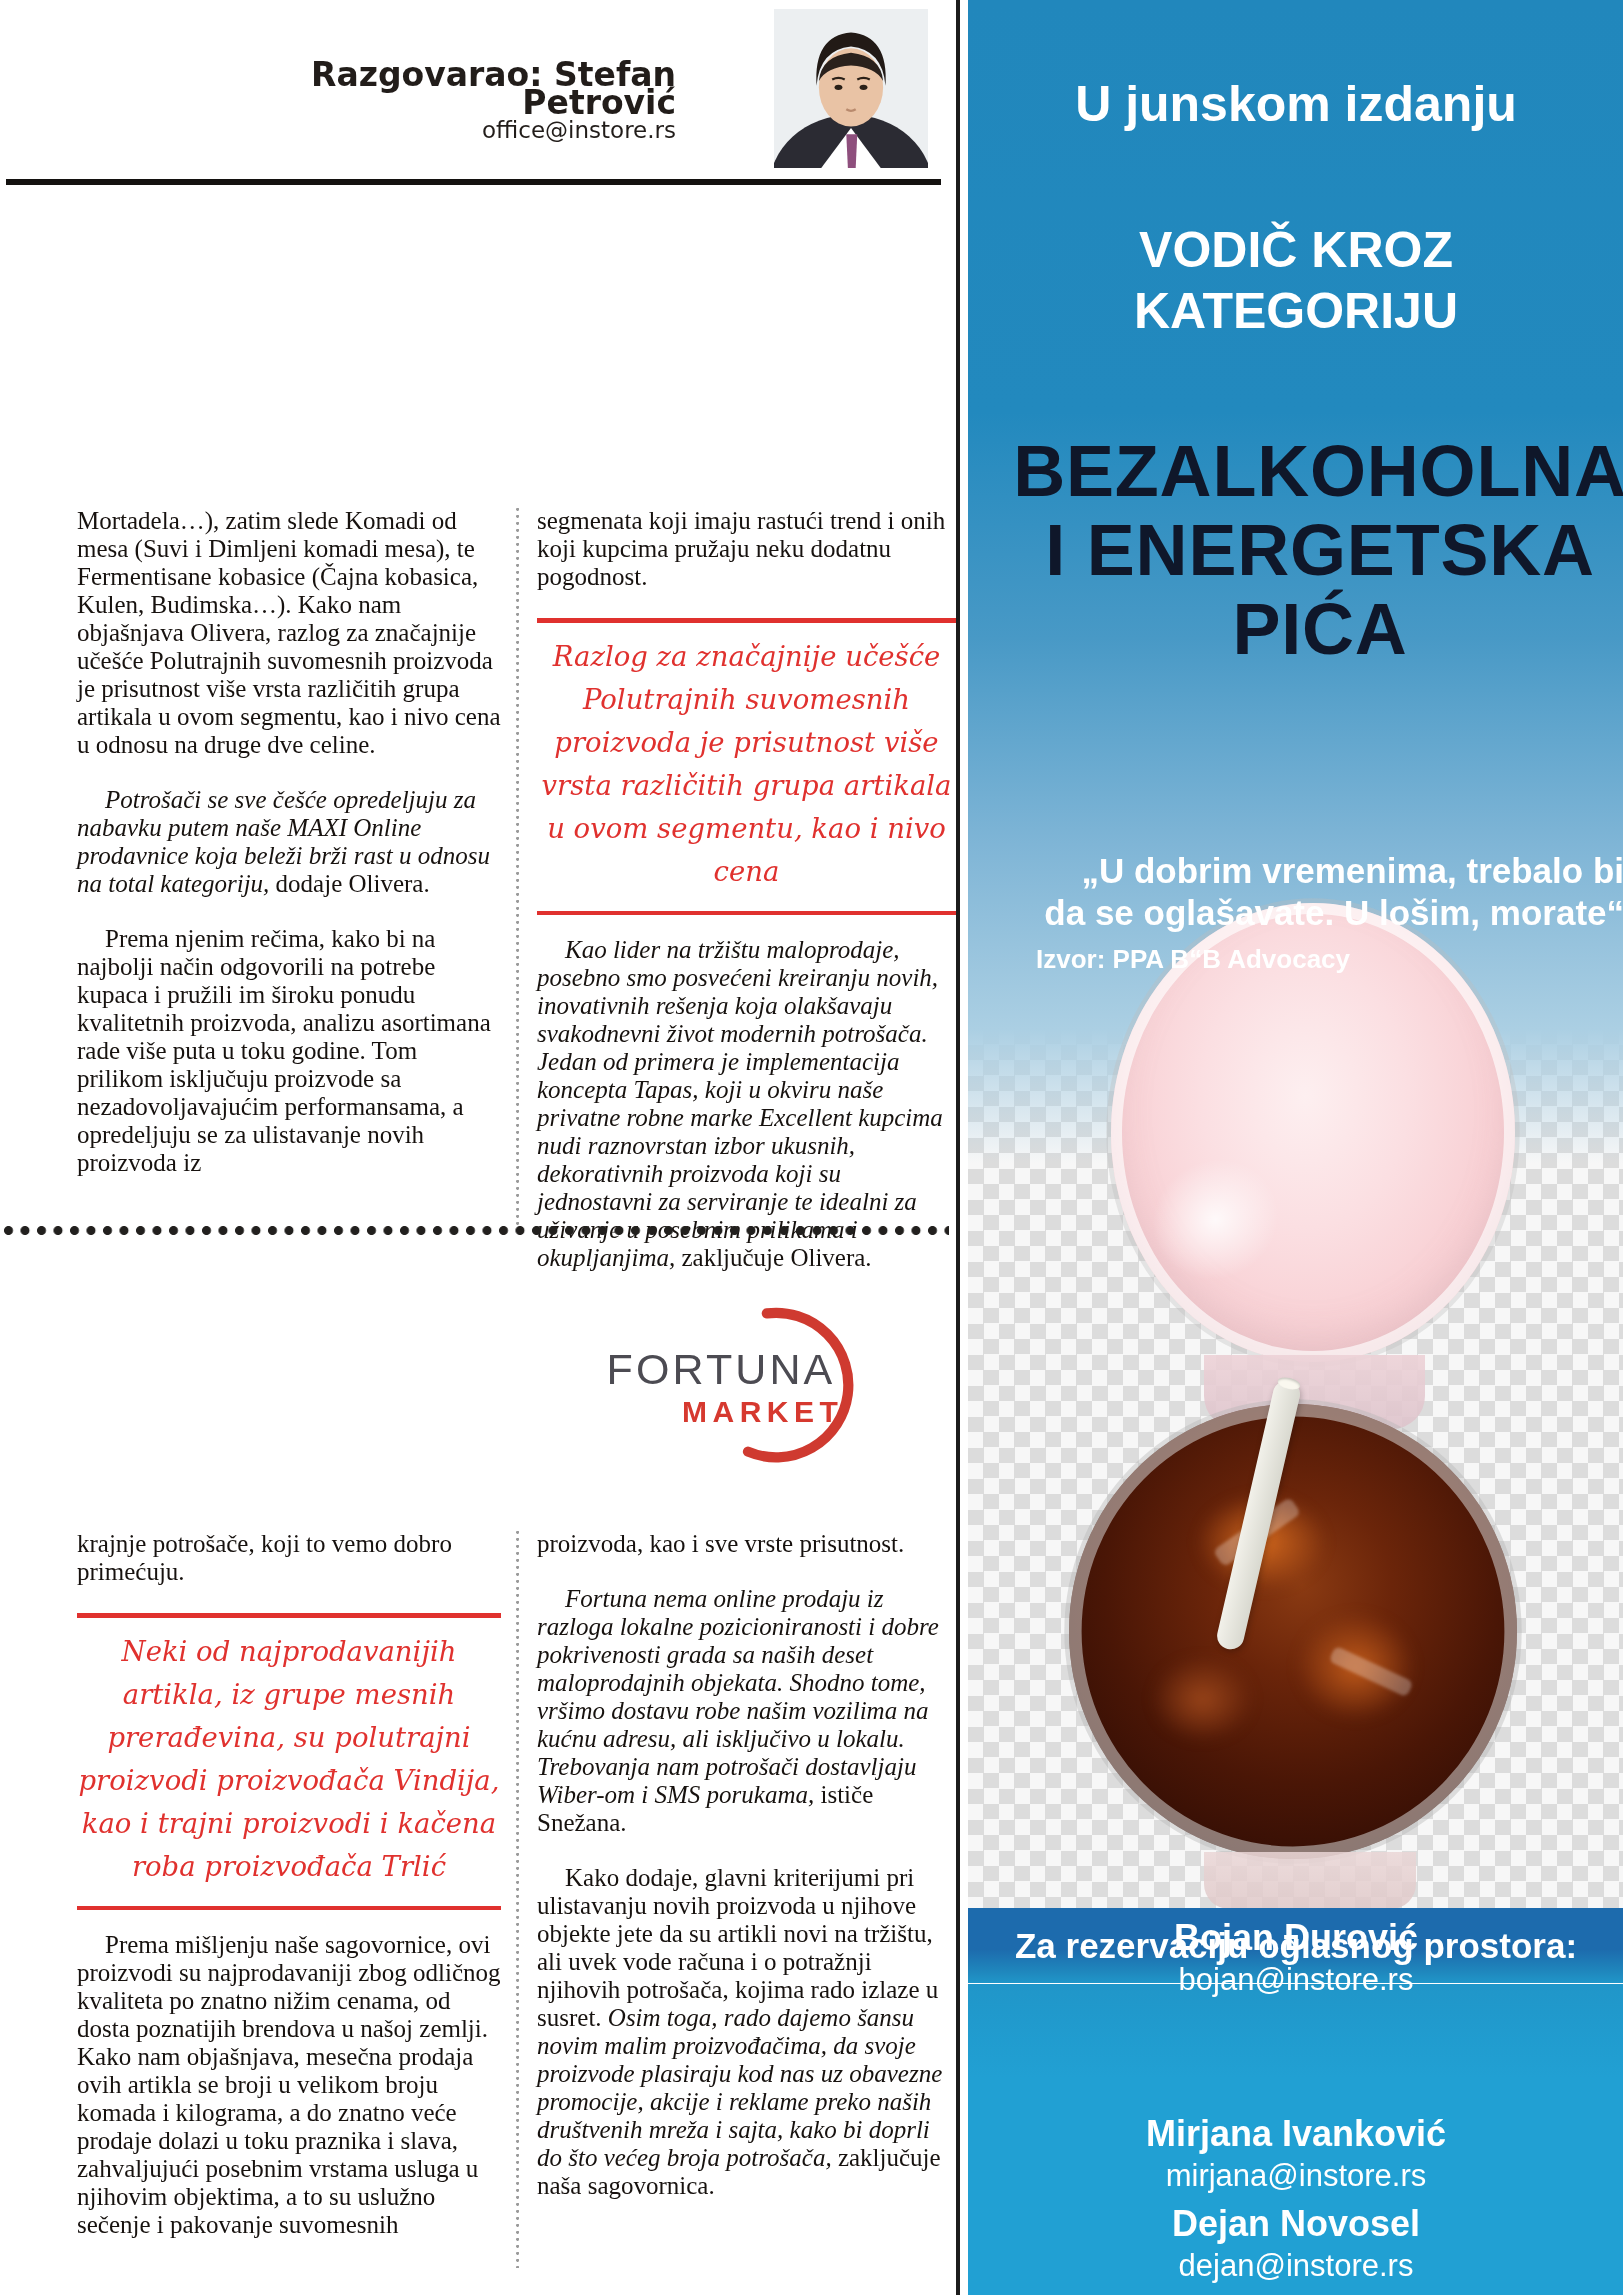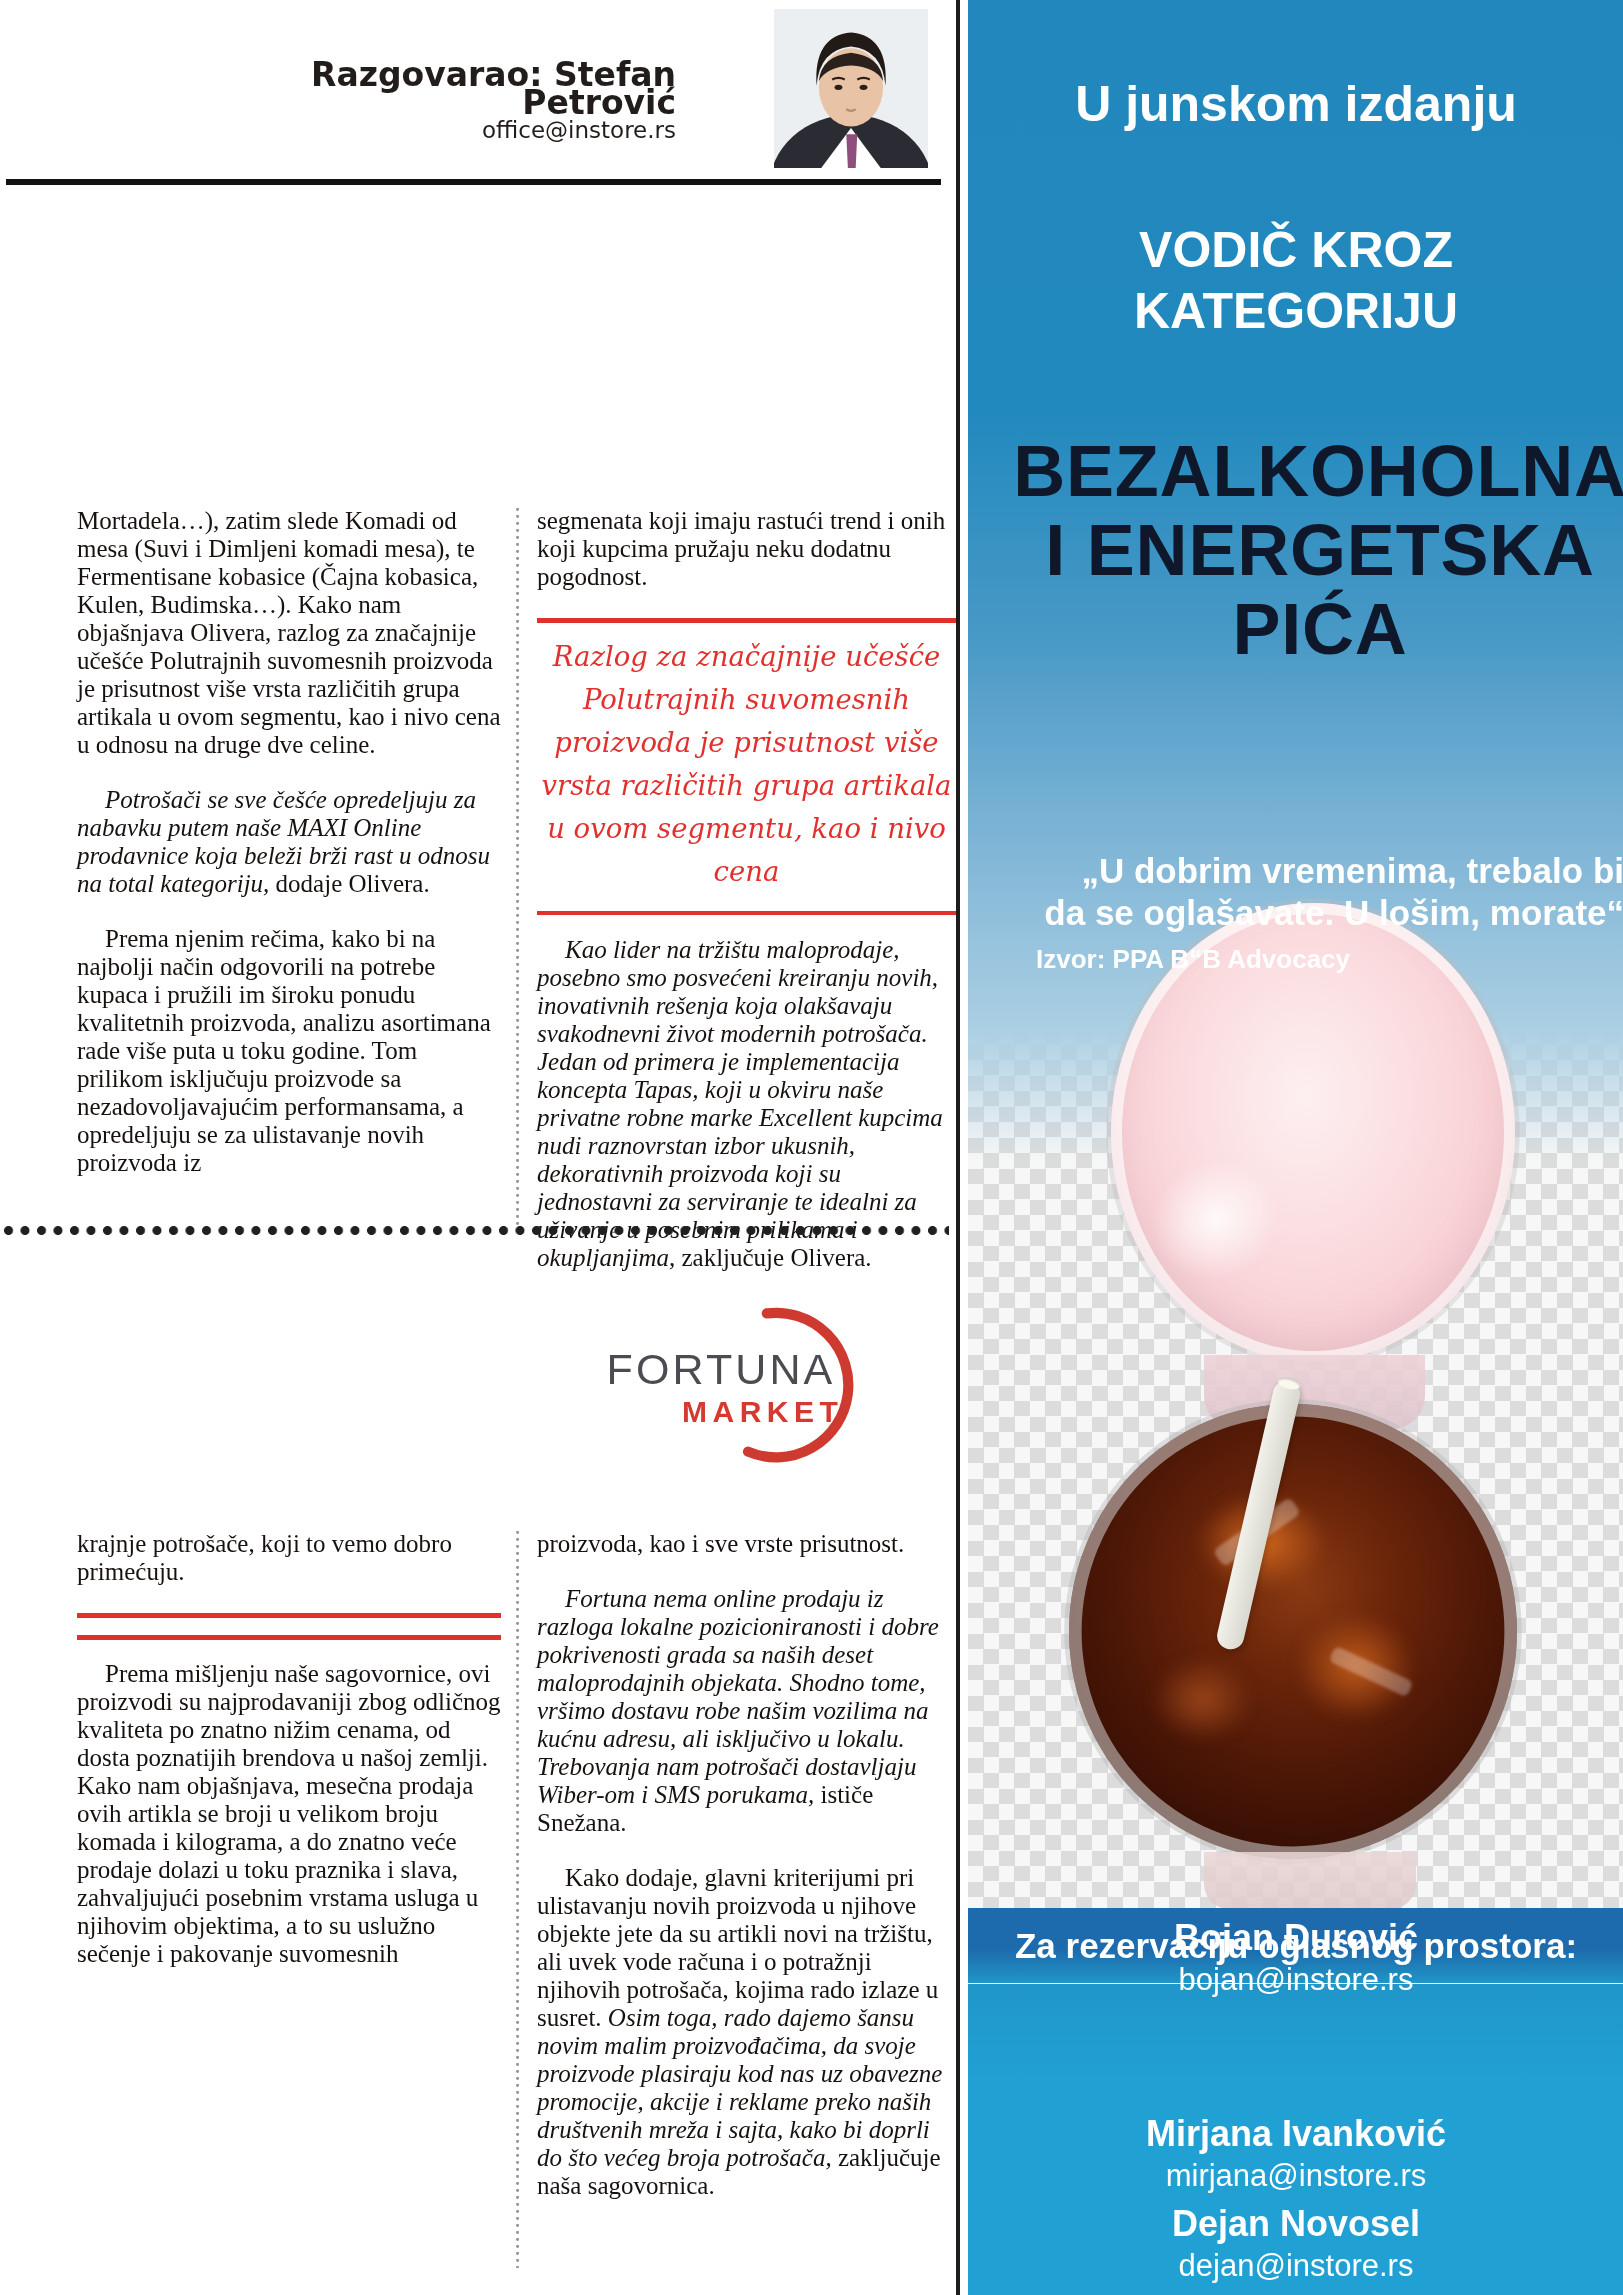--- a/index.html
+++ b/index.html
@@ -168,20 +168,21 @@
     <svg width="271" height="177" viewBox="0 0 345 225">
       <path d="M206 22 A 92 92 0 1 1 182 198" fill="none" stroke="#cf3a30" stroke-width="13" stroke-linecap="round"></path>
     </svg>
     <div class="word">FORTUNA</div>
     <div class="sub">MARKET</div>
   </div>
 
   <div class="col c1b">
     <p>krajnje potrošače, koji to vemo dobro primećuju.</p>
     <hr class="rrule">
+    <div class="pullquote">Neki od najprodavanijih artikla, iz grupe mesnih prerađevina, su polutrajni proizvodi proizvođača Vindija, kao i trajni proizvodi i kačena roba proizvođača Trlić</div>
     <hr class="rrule">
     <p class="ind" style="margin-top:20.4px">Prema mišljenju naše sagovornice, ovi proizvodi su najprodavaniji zbog odličnog kvaliteta po znatno nižim cenama, od dosta poznatijih brendova u našoj zemlji. Kako nam objašnjava, mesečna prodaja ovih artikla se broji u velikom broju komada i kilograma, a do znatno veće prodaje dolazi u toku praznika i slava, zahvaljujući posebnim vrstama usluga u njihovim objektima, a to su uslužno sečenje i pakovanje suvomesnih</p>
   </div>
 
   <div class="col c2b">
     <p>proizvoda, kao i sve vrste prisutnost.</p>
     <p class="ind"><span class="it">Fortuna nema online prodaju iz razloga lokalne pozicioniranosti i dobre pokrivenosti grada sa naših deset maloprodajnih objekata. Shodno tome, vršimo dostavu robe našim vozilima na kućnu adresu, ali isključivo u lokalu. Trebovanja nam potrošači dostavljaju Wiber-om i SMS porukama,</span><span> ističe Snežana.</span></p>
     <p class="ind"><span>Kako dodaje, glavni kriterijumi pri ulistavanju novih proizvoda u njihove objekte jete da su artikli novi na tržištu, ali uvek vode računa i o potražnji njihovih potrošača, kojima rado izlaze u susret. </span><span class="it">Osim toga, rado dajemo šansu novim malim proizvođačima, da svoje proizvode plasiraju kod nas uz obavezne promocije, akcije i reklame preko naših društvenih mreža i sajta, kako bi doprli do što većeg broja potrošača,</span><span> zaključuje naša sagovornica.</span></p>
   </div>
 

